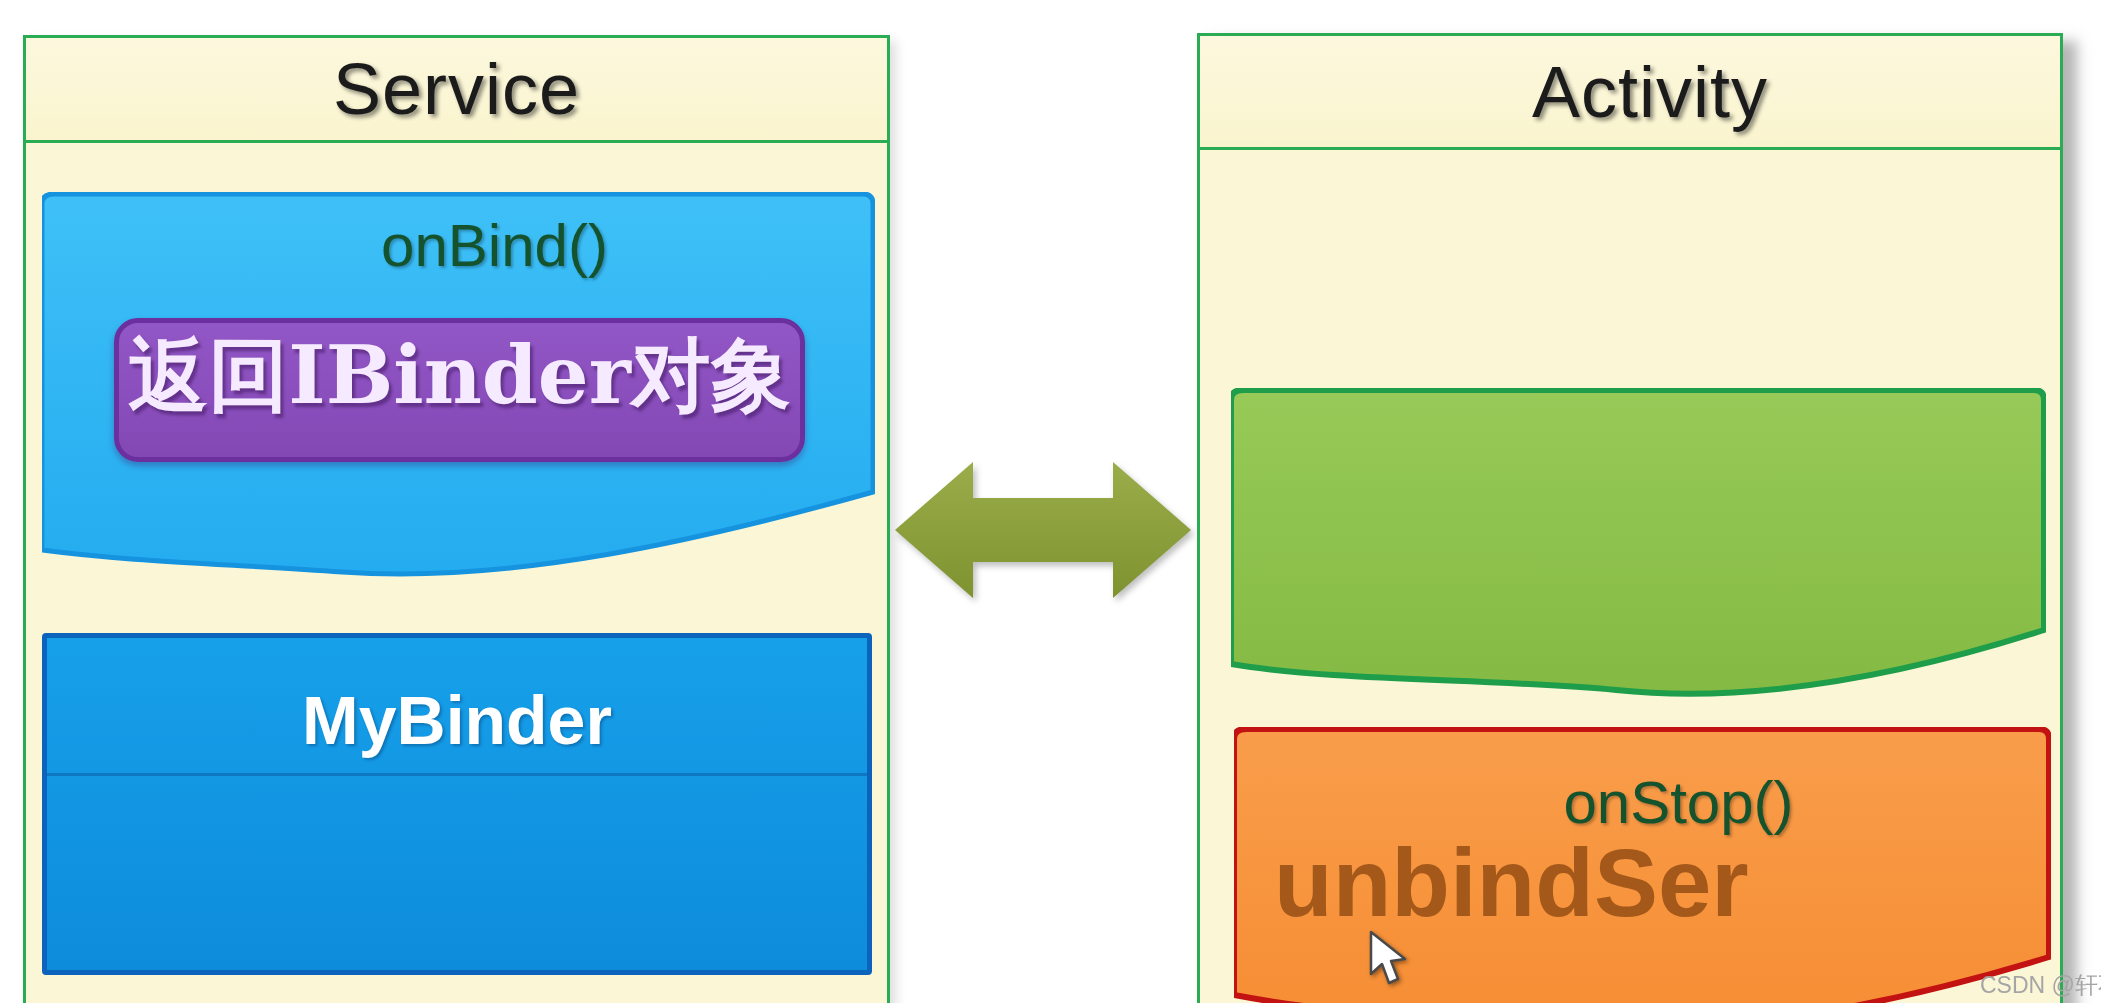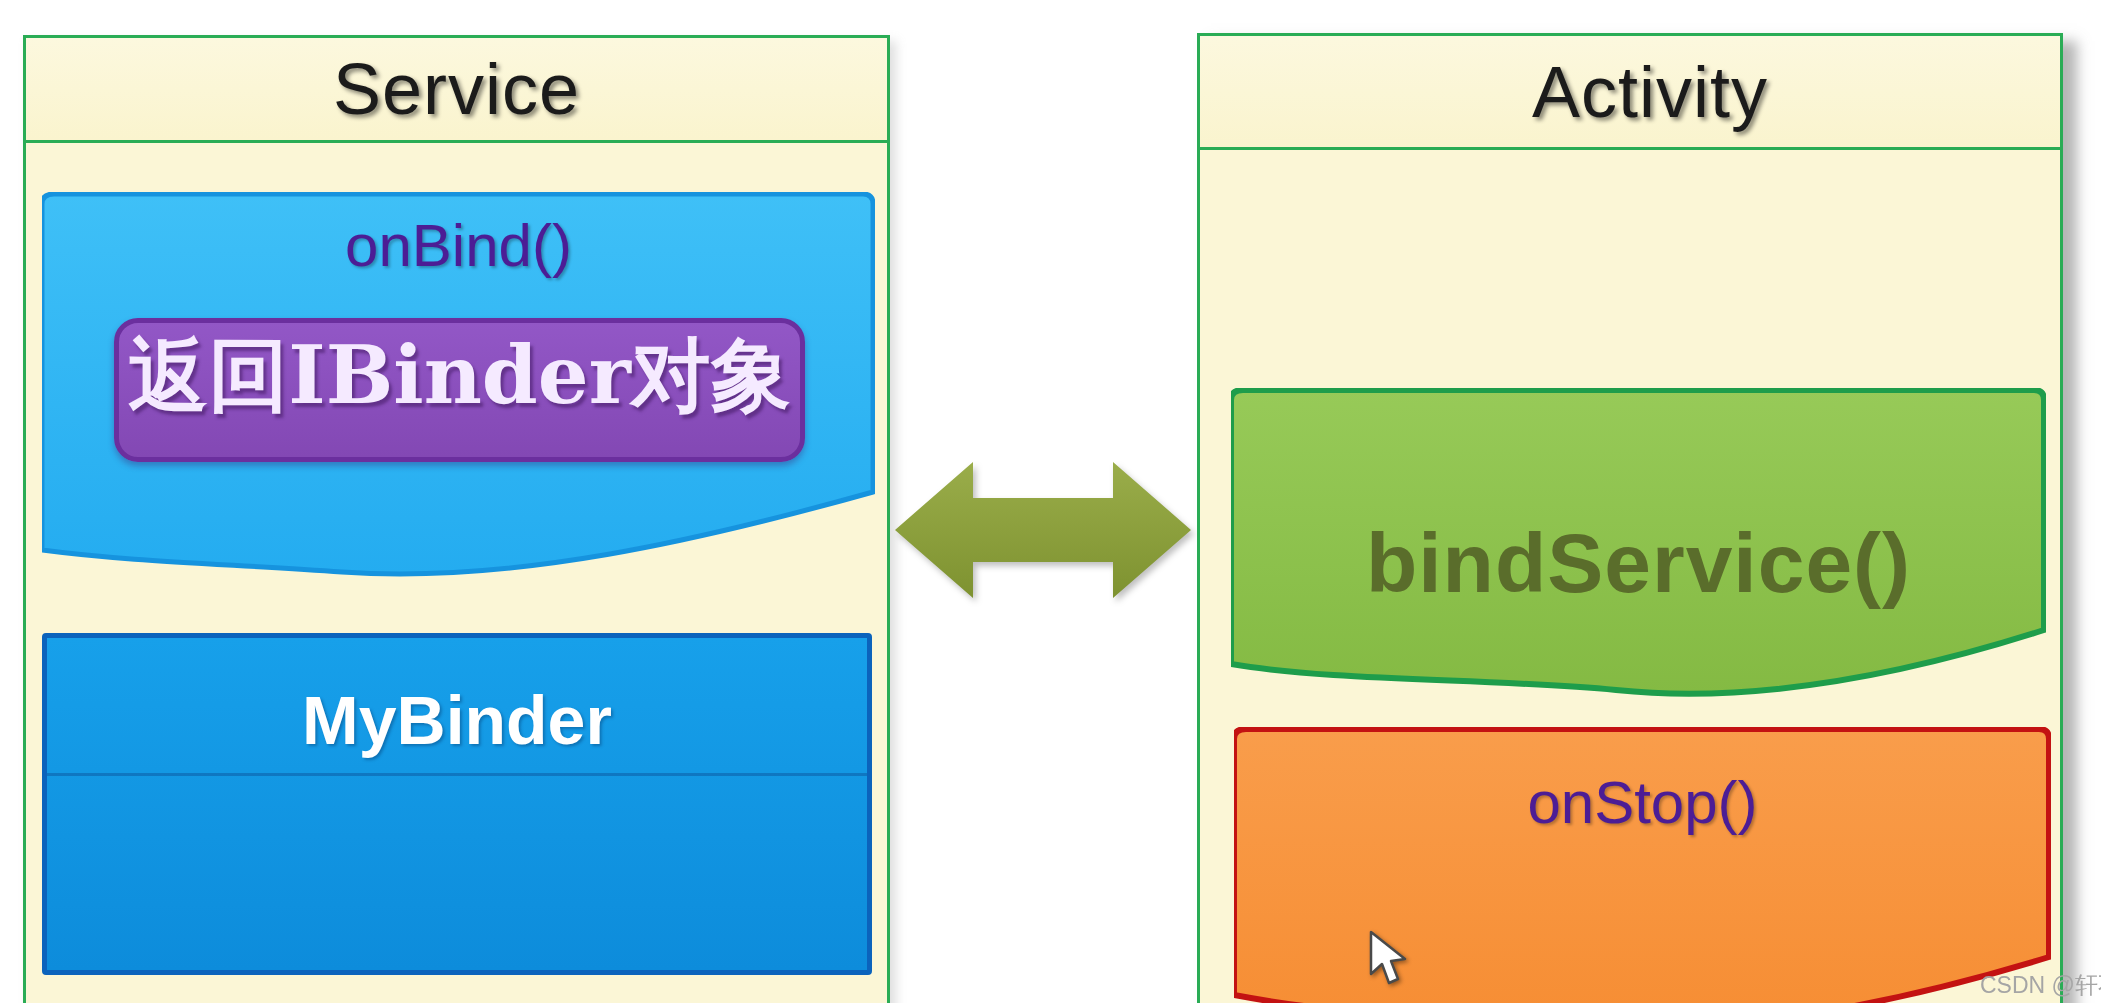--- a/index.html
+++ b/index.html
@@ -24,21 +24,21 @@
   .panel.left  .panel-header{height:105px;}
   .panel.right .panel-header{height:114px;padding-left:40px;}
   .panel-title{
     font-size:72px;color:#1b1b1b;letter-spacing:1px;
     text-shadow:3px 3px 4px rgba(0,0,0,.45);
   }
   
   .abs{position:absolute;}
   .lbl{
     display:flex;align-items:center;justify-content:center;
-    color:#4c1d95;text-shadow:2px 2px 3px rgba(0,0,0,.28);
+    color:#14532d;text-shadow:2px 2px 3px rgba(0,0,0,.28);padding-left:36px;
   }
   
   .onbind-label{left:42px;top:205px;width:833px;height:80px;font-size:60px;}
   .ibinder-box{
     left:114px;top:318px;width:691px;height:144px;box-sizing:border-box;
     background:linear-gradient(180deg,#9257C6,#8348B4);
     border:5px solid #6B2F9E;border-radius:24px;
     display:flex;justify-content:center;
     box-shadow:0 4px 6px rgba(60,20,100,.35);
   }
@@ -144,33 +144,33 @@
   <svg class="abs" style="left:1231px;top:388px;" width="815" height="330" viewBox="0 0 815 330">
     <defs>
       <linearGradient id="gGreen" x1="0" y1="0" x2="0" y2="1">
         <stop offset="0" stop-color="#97CA58"></stop>
         <stop offset="1" stop-color="#84BA43"></stop>
       </linearGradient>
     </defs>
     <path d="M 0 276 L 0 12 Q 0 2 12 2 L 803 2 Q 813 2 813 12 L 813 242
              C 670 288, 520 316, 385 302 C 260 290, 105 294, 0 276 Z" fill="url(#gGreen)" stroke="#1E9D4B" stroke-width="6"></path>
   </svg>
-  <div class="abs bindservice-label">bindService()</div>
 
   <svg class="abs" style="left:1234px;top:727px;" width="817" height="310" viewBox="0 0 817 310">
     <defs>
       <linearGradient id="gOrange" x1="0" y1="0" x2="0" y2="1">
         <stop offset="0" stop-color="#F99D4B"></stop>
         <stop offset="1" stop-color="#F68D33"></stop>
       </linearGradient>
     </defs>
     <path d="M 0 268 L 0 12 Q 0 2 12 2 L 805 2 Q 815 2 815 12 L 815 230
              C 665 276, 495 310, 350 302 C 230 296, 95 286, 0 268 Z" fill="url(#gOrange)" stroke="#C31212" stroke-width="6"></path>
   </svg>
   <div class="abs lbl onstop-label">onStop()</div>
+  <div class="abs unbindser-label">unbindSer</div>
 
   <div class="abs cursor-wrap">
     <svg width="44" height="58" viewBox="0 0 44 58">
       <path d="M3 2 L3 44 L14 34 L21 53 L30 49 L23 31 L37 29 Z" fill="#ffffff" stroke="#4a4a4a" stroke-width="2.5" stroke-linejoin="round"></path>
     </svg>
   </div>
 
   <div class="abs watermark">CSDN @轩不丢</div>
 
 </div>

